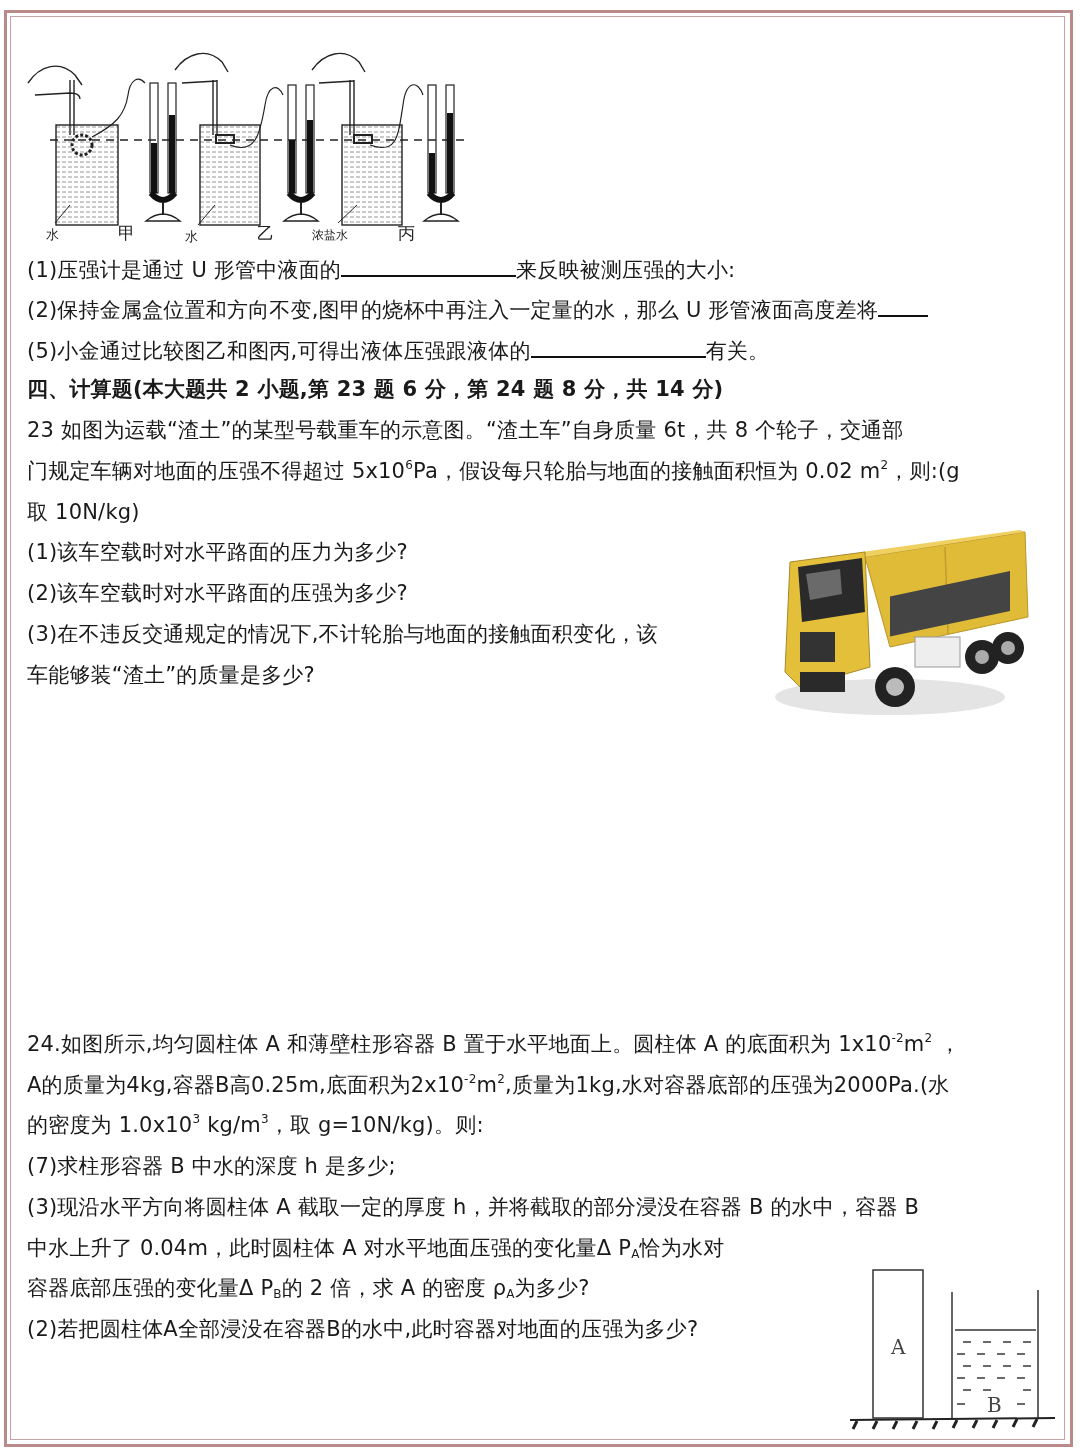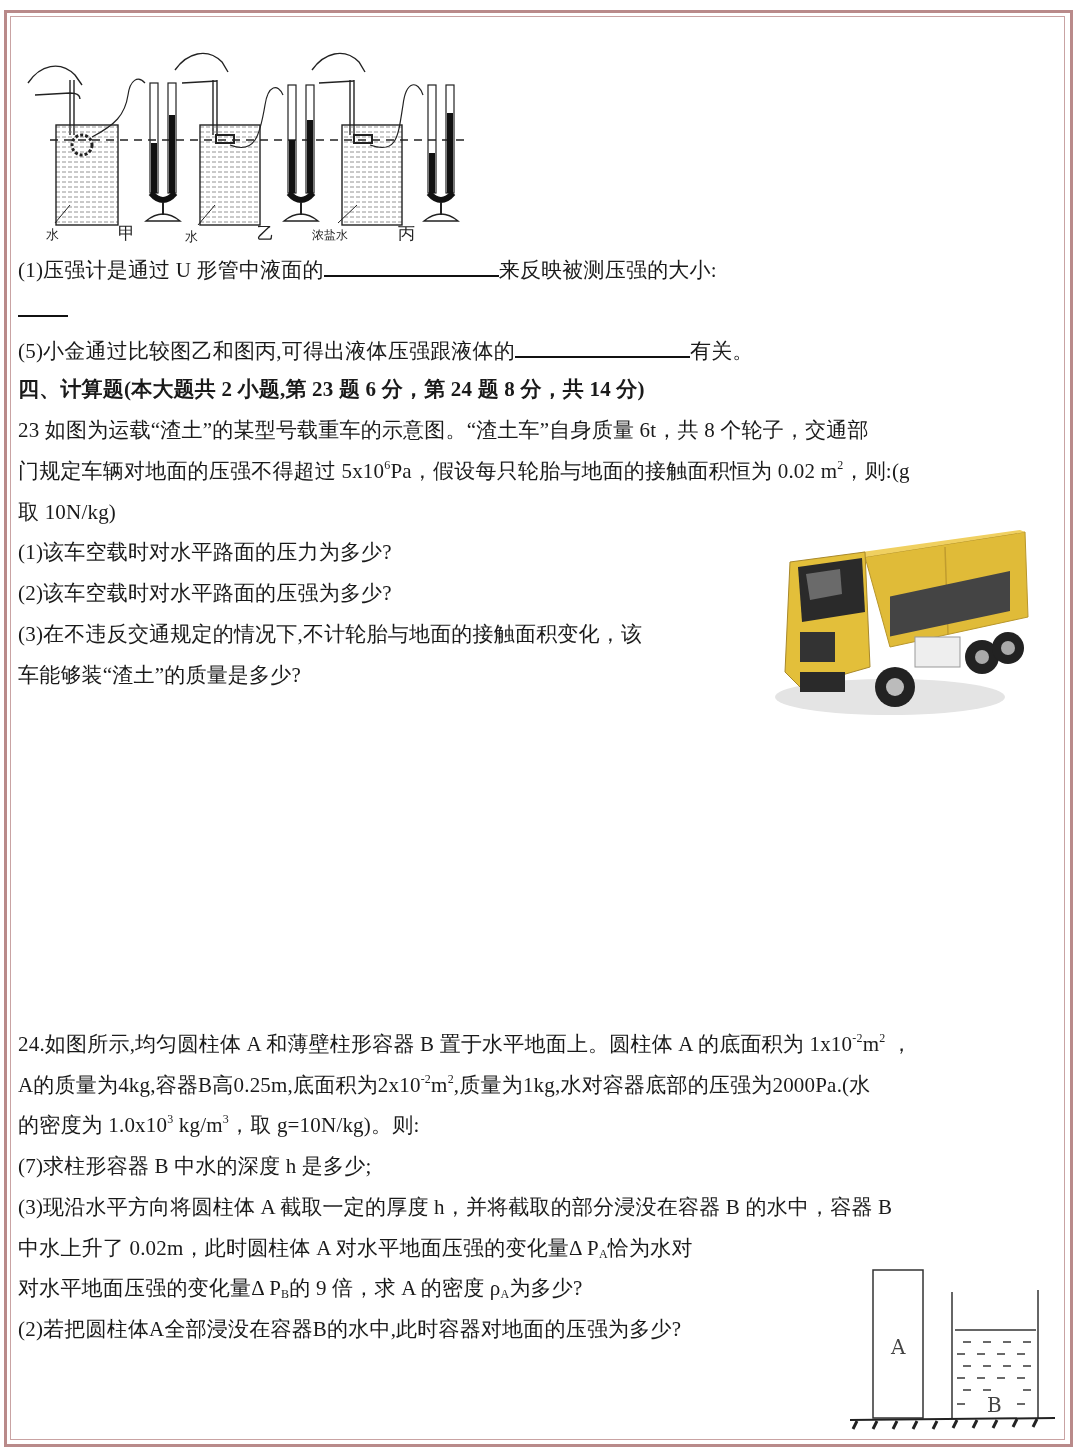--- a/index.html
+++ b/index.html
@@ -2,21 +2,21 @@
 <html><head>
 <meta charset="utf-8">
 <style>
   html, body { margin: 0; padding: 0; background: #ffffff; }
   body { width: 1080px; height: 1453px; position: relative; overflow: hidden;
          font-family: "DejaVu Sans", "Liberation Sans", sans-serif; color: #1a1a1a; }
   .frame-outer { position: absolute; left: 4px; top: 10px; width: 1069px; height: 1437px;
                  border: 3px solid #b98a8a; box-sizing: border-box; }
   .frame-inner { position: absolute; left: 10px; top: 16px; width: 1055px; height: 1424px;
                  border: 1px solid #c9a3a3; box-sizing: border-box; }
-  .line { position: absolute; left: 18px; font-size: 21px; line-height: 30px; white-space: nowrap; letter-spacing: 0.2px; font-family: Liberation Serif, serif; }
+  .line { position: absolute; left: 27px; font-size: 21px; line-height: 30px; white-space: nowrap; letter-spacing: 0.2px; }
   .bold { font-weight: bold; }
   .blank { display: inline-block; border-bottom: 2px solid #111; height: 22px; vertical-align: baseline; }
   sup { font-size: 12px; vertical-align: 9px; line-height: 0; }
   sub { font-size: 12px; vertical-align: -3px; line-height: 0; }
   .fig-top { position: absolute; left: 20px; top: 25px; width: 460px; height: 220px; }
   .truck { position: absolute; left: 770px; top: 522px; width: 275px; height: 198px; }
   .fig-ab { position: absolute; left: 845px; top: 1262px; width: 215px; height: 180px; }
 </style>
 </head>
 <body>
@@ -89,21 +89,21 @@
   <text x="165" y="216" font-size="13" fill="#222">水</text>
   <text x="237" y="214" font-size="17" fill="#222">乙</text>
   <text x="292" y="214" font-size="12" fill="#222">浓盐水</text>
   <text x="378" y="214" font-size="17" fill="#222">丙</text>
 </svg>
 
 <div class="line" style="top:253px">
   <span>(1)压强计是通过 U 形管中液面的</span><span class="blank" style="width:175px"></span><span>来反映被测压强的大小:</span>
 </div>
 <div class="line" style="top:293px">
-  <span class="blank" style="width:50px"></span>
+  <span>(2)保持金属盒位置和方向不变,图甲的烧杯中再注入一定量的水，那么 U 形管液面高度差将</span><span class="blank" style="width:50px"></span>
 </div>
 <div class="line" style="top:334px">
   <span>(5)小金通过比较图乙和图丙,可得出液体压强跟液体的</span><span class="blank" style="width:175px"></span><span>有关。</span>
 </div>
 
 <div class="line bold" style="top:374px">四、计算题(本大题共 2 小题,第 23 题 6 分，第 24 题 8 分，共 14 分)</div>
 
 <div class="line" style="top:415px">23 如图为运载“渣土”的某型号载重车的示意图。“渣土车”自身质量 6t，共 8 个轮子，交通部</div>
 <div class="line" style="top:456px">
   <span>门规定车辆对地面的压强不得超过 5x10</span><sup>6</sup><span>Pa，假设每只轮胎与地面的接触面积恒为 0.02 m</span><sup>2</sup><span>，则:(g</span>
@@ -143,24 +143,24 @@
 </div>
 <div class="line" style="top:1070px">
   <span>A的质量为4kg,容器B高0.25m,底面积为2x10</span><sup>-2</sup><span>m</span><sup>2</sup><span>,质量为1kg,水对容器底部的压强为2000Pa.(水</span>
 </div>
 <div class="line" style="top:1110px">
   <span>的密度为 1.0x10</span><sup>3</sup><span> kg/m</span><sup>3</sup><span>，取 g=10N/kg)。则:</span>
 </div>
 <div class="line" style="top:1151px">(7)求柱形容器 B 中水的深度 h 是多少;</div>
 <div class="line" style="top:1192px">(3)现沿水平方向将圆柱体 A 截取一定的厚度 h，并将截取的部分浸没在容器 B 的水中，容器 B</div>
 <div class="line" style="top:1233px">
-  <span>中水上升了 0.02m，此时圆柱体 A 对水平地面压强的变化量Δ P</span><sub>A</sub><span>恰为水对</span>
+  <span>中水上升了 0.04m，此时圆柱体 A 对水平地面压强的变化量Δ P</span><sub>A</sub><span>恰为水对</span>
 </div>
 <div class="line" style="top:1273px">
-  <span>对水平地面压强的变化量Δ P</span><sub>B</sub><span>的 9 倍，求 A 的密度 ρ</span><sub>A</sub><span>为多少?</span>
+  <span>容器底部压强的变化量Δ P</span><sub>B</sub><span>的 2 倍，求 A 的密度 ρ</span><sub>A</sub><span>为多少?</span>
 </div>
 <div class="line" style="top:1314px">(2)若把圆柱体A全部浸没在容器B的水中,此时容器对地面的压强为多少?</div>
 
 <svg class="fig-ab" viewBox="0 0 215 180">
   <rect x="28" y="8" width="50" height="148" fill="none" stroke="#333" stroke-width="1.5"></rect>
   <text x="46" y="92" font-size="20" fill="#444" font-family="DejaVu Serif, serif">A</text>
   <line x1="107" y1="30" x2="107" y2="156" stroke="#333" stroke-width="1.5"></line>
   <line x1="193" y1="28" x2="193" y2="156" stroke="#333" stroke-width="1.5"></line>
   <line x1="110" y1="68" x2="191" y2="68" stroke="#333" stroke-width="1.5"></line>
   <g stroke="#444" stroke-width="1.6">

